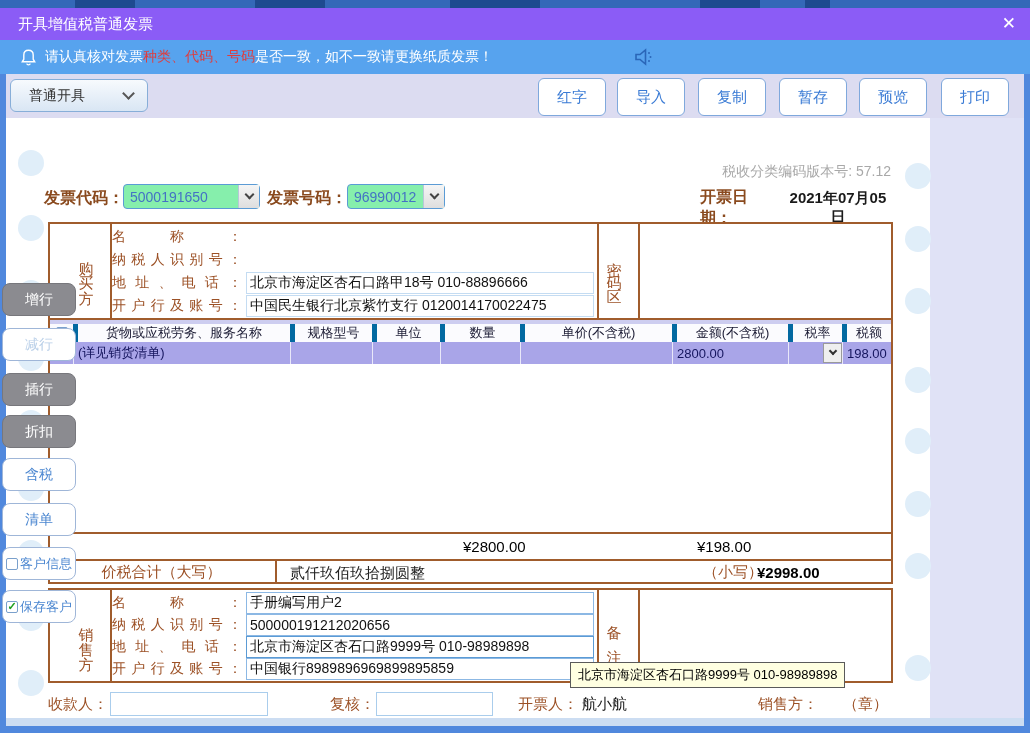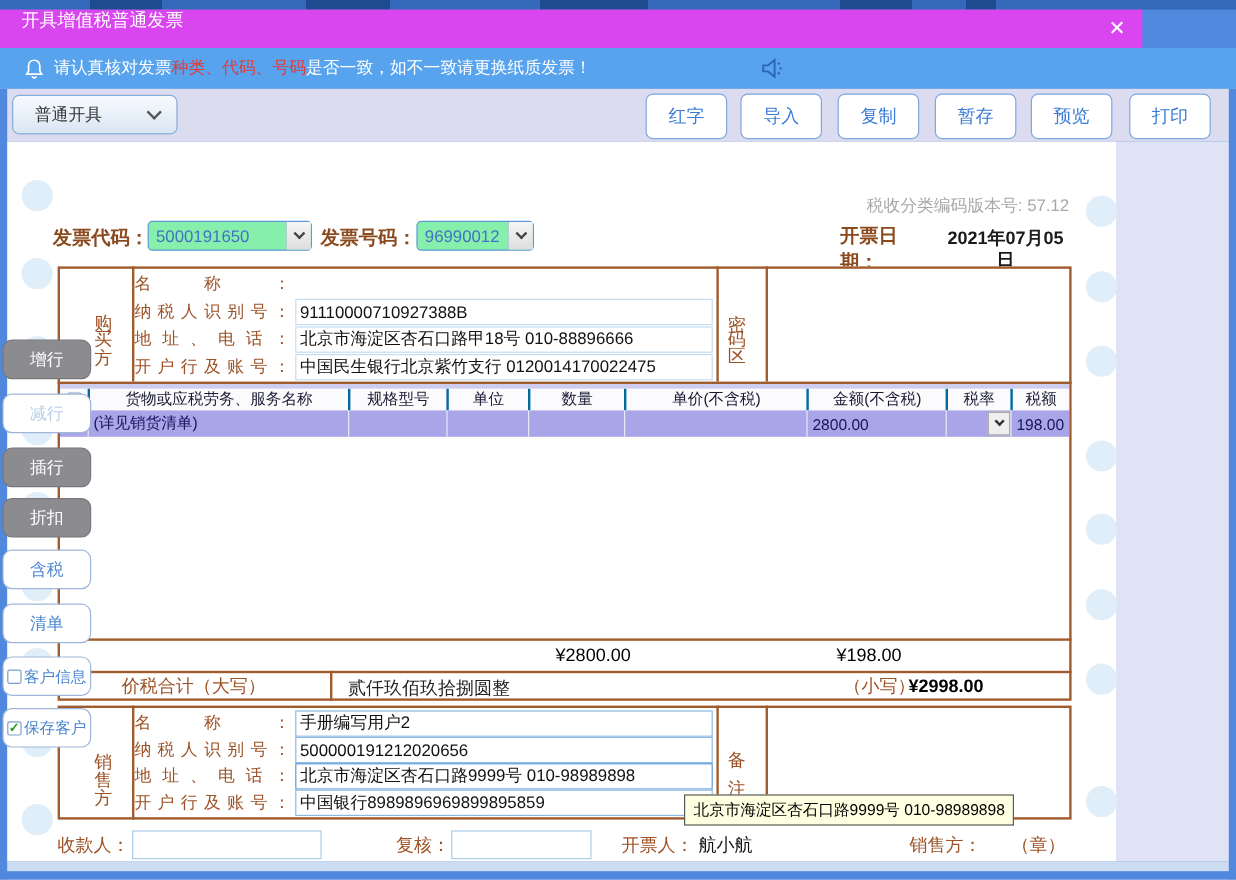--- a/index.html
+++ b/index.html
@@ -3,21 +3,21 @@
 <meta charset="utf-8">
 <style>
   html,body{margin:0;padding:0;}
   body{font-family:"Liberation Sans",sans-serif;}
   #stage{position:relative;width:1030px;height:733px;background:#5088dd;overflow:hidden;}
   .abs{position:absolute;}
 
   
   .topfrag{left:0;top:0;width:1030px;height:8px;background:#3468b8;}
   .frag{position:absolute;top:0;height:8px;background:#1e4a90;}
-  .titlebar{left:0;top:8px;width:952px;height:32px;background:#d946ef;display:flex;}
+  .titlebar{left:0;top:8px;width:1030px;height:32px;background:#8b5cf6;display:flex;align-items:center;}
   .titlebar .t{color:#fff;font-size:15px;margin-left:18px;}
   .close{position:absolute;right:14px;top:6px;color:#fff;font-size:17px;cursor:pointer;line-height:20px;}
   .alertbar{left:0;top:40px;width:1030px;height:34px;background:#57a3ee;display:flex;align-items:center;}
   .alertbar .msg{font-size:14px;color:#fff;margin-left:8px;}
   .alertbar .hl{color:#e03c3c;}
   .belli{margin-left:20px;display:flex;align-items:center;}
   .spk{position:absolute;left:633px;top:7px;}
   .toolbar{left:0;top:74px;width:1030px;height:44px;background:#dcdcf1;}
   .modesel{position:absolute;left:10px;top:5px;width:138px;height:33px;border:1px solid #87aed8;border-radius:6px;
     background:linear-gradient(#f7fafd,#d9e6f4);display:flex;align-items:center;justify-content:space-between;
@@ -57,21 +57,21 @@
     text-align:justify;text-align-last:justify;}
   .finp{flex:1;height:20px;border:1px solid #c4dcf2;background:#fff;font-size:14px;color:#111;
     padding-left:3px;display:flex;align-items:center;white-space:nowrap;overflow:hidden;margin-left:4px;}
   .finp.sell{border-color:#8cb8e4;}
   .finp.focus{border-color:#5b9bd5;}
 
   .gridstrip{left:50px;top:320px;width:841px;height:4px;background:#cdcdf0;}
   .grow{left:50px;width:841px;display:flex;box-sizing:border-box;}
   .gcell{box-sizing:border-box;display:flex;align-items:center;justify-content:center;font-size:13px;}
   .ghead{top:324px;height:18px;background:#fbfbfe;color:#1a1a33;}
-  .ghead .gcell{border-left:2px solid #0369a1;}
+  .ghead .gcell{border-left:5px solid #0369a1;}
   .ghead .gcell:first-child{border-left:none;}
   .gdata{top:342px;height:22px;background:#a9a5e8;color:#15155e;}
   .gdata .gcell{border-left:1px solid rgba(255,255,255,.75);justify-content:flex-start;padding-left:4px;}
   .gdata .gcell:first-child{border-left:none;padding-left:0;justify-content:center;}
   .cb{width:12px;height:12px;background:#fff;border:1px solid #7aa0cc;border-radius:2px;box-sizing:border-box;
     display:flex;align-items:center;justify-content:center;font-size:11px;color:#21a121;font-weight:bold;}
   .minisel{width:17px;height:18px;background:#efefef;border:1px solid #9a9a9a;display:flex;align-items:center;
     justify-content:center;margin-left:auto;cursor:pointer;}
   .minisel .chev{width:4px;height:4px;border-color:#333;}
 
@@ -202,21 +202,20 @@
   <div class="abs hline" style="left:48px;top:318px;width:845px;"></div>
 
   <div class="abs sidelab" style="left:76px;top:230px;height:82px;letter-spacing:14px;">购买方</div>
   <div class="abs sidelab" style="left:604px;top:230px;height:82px;letter-spacing:14px;">密码区</div>
 
   <div class="abs frow" style="left:112px;top:226px;width:482px;">
     <span class="flab">名称：</span>
   </div>
   <div class="abs frow" style="left:112px;top:249px;width:482px;">
     <span class="flab">纳税人识别号：</span>
-    <span class="finp">91110000710927388B</span>
   </div>
   <div class="abs frow" style="left:112px;top:272px;width:482px;">
     <span class="flab">地址、电话：</span>
     <span class="finp">北京市海淀区杏石口路甲18号 010-88896666</span>
   </div>
   <div class="abs frow" style="left:112px;top:295px;width:482px;">
     <span class="flab">开户行及账号：</span>
     <span class="finp">中国民生银行北京紫竹支行 0120014170022475</span>
   </div>
 

